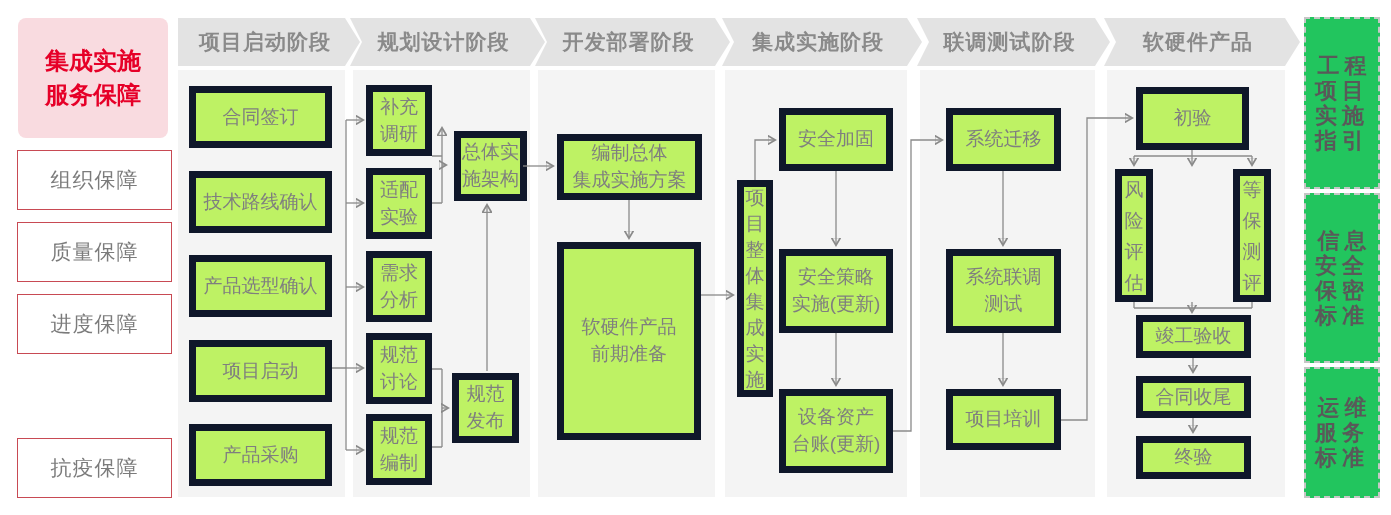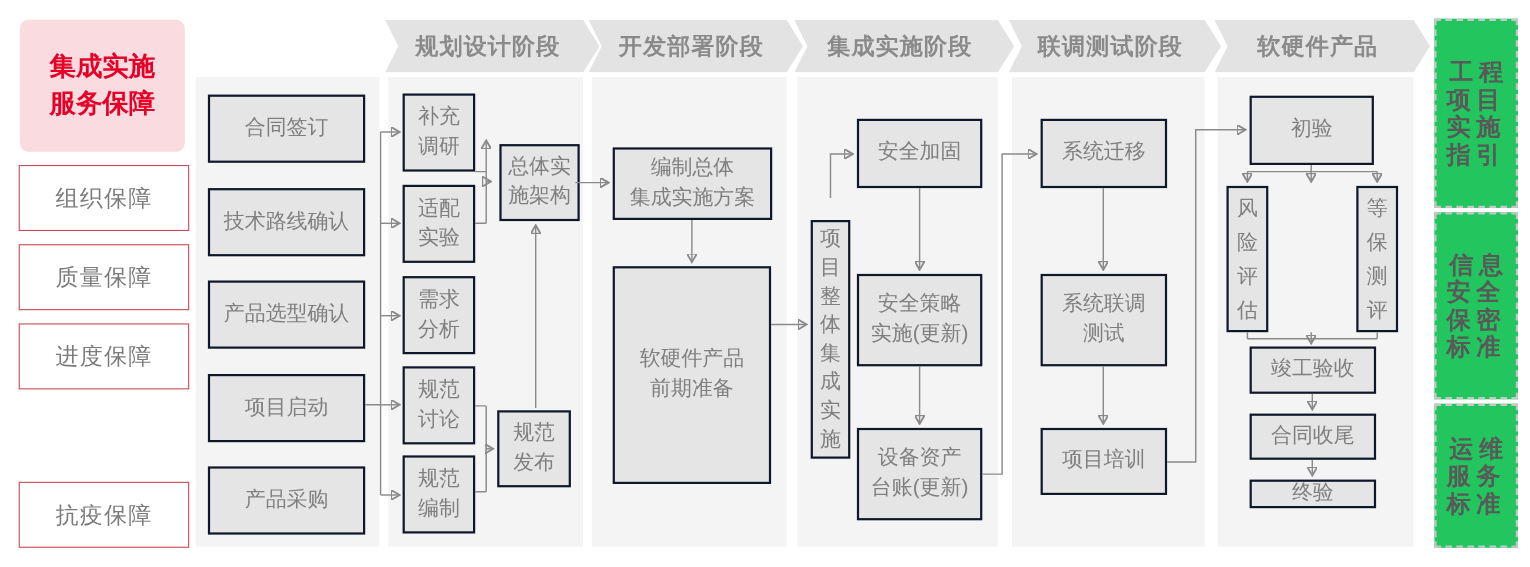--- a/index.html
+++ b/index.html
@@ -39,21 +39,21 @@
   }
   .band.first{clip-path:polygon(0 0,calc(100% - 15px) 0,100% 50%,calc(100% - 15px) 100%,0 100%);}
   .h1{left:178px;width:182px}
   .h2{left:350px;width:195px}
   .h3{left:535px;width:195px}
   .h4{left:722px;width:200px}
   .h5{left:917px;width:193px}
   .h6{left:1104px;width:196px}
   
   .fbox{
-    position:absolute;background:#e5e5e5;border:2px solid #0f172a;box-sizing:border-box;
+    position:absolute;background:#bef264;border:7px solid #0f172a;box-sizing:border-box;
     display:flex;align-items:center;justify-content:center;text-align:center;
     color:#7f7f7f;font-size:19px;line-height:1.4;white-space:pre-line;
   }
   
   .b11,.b12,.b13,.b14,.b15{left:189px;width:143px;height:62px}
   .b11{top:86px}.b12{top:171px}.b13{top:255px}.b14{top:340px}.b15{top:424px}
   
   .b21,.b22,.b23,.b24,.b25{left:366px;width:66px;height:71px}
   .b21{top:85px}.b22{top:168px}.b23{top:251px}.b24{top:333px}.b25{top:414px}
   .arch{left:454px;top:131px;width:73px;height:70px}
@@ -72,23 +72,23 @@
   .b51{top:108px;height:63px}
   .b52{top:249px;height:84px}
   .b53{top:389px;height:61px}
   
   .b61{left:1136px;top:87px;width:113px;height:63px}
   .t1{left:1115px;top:169px;width:38px;height:133px}
   .t2{left:1175px;top:169px;width:38px;height:133px}
   .t3{left:1233px;top:169px;width:38px;height:133px}
   .b62{left:1136px;top:315px;width:115px;height:43px}
   .b63{left:1136px;top:376px;width:115px;height:42px}
-  .b64{left:1136px;top:436px;width:115px;height:26px}
-  
-  .vtext{word-break:break-all;line-height:26px;padding:0 0;margin-top:20px;}
+  .b64{left:1136px;top:436px;width:115px;height:43px}
+  
+  .vtext{word-break:break-all;line-height:26px;padding:0 0;}
   .vtext4{word-break:break-all;line-height:31px;padding:4px 0;}
   
   .std{
     position:absolute;left:1304px;width:76px;background:#22c55e;
     border:2px dashed #c6c6c6;box-sizing:border-box;
     display:flex;align-items:center;justify-content:center;text-align:center;
     color:#595959;font-size:22px;font-weight:bold;line-height:25px;
     letter-spacing:5px;text-indent:5px;white-space:pre-line;
   }
   .std1{top:17px;height:172px}
@@ -110,20 +110,21 @@
   <div class="side-item si3">进度保障</div>
   <div class="side-item si5">抗疫保障</div>
 
   <div class="panel p1"></div>
   <div class="panel p2"></div>
   <div class="panel p3"></div>
   <div class="panel p4"></div>
   <div class="panel p5"></div>
   <div class="panel p6"></div>
 
+  <div class="band first h1">项目启动阶段</div>
   <div class="band h2">规划设计阶段</div>
   <div class="band h3">开发部署阶段</div>
   <div class="band h4">集成实施阶段</div>
   <div class="band h5">联调测试阶段</div>
   <div class="band h6">软硬件产品</div>
 
   <div class="fbox b11">合同签订</div>
   <div class="fbox b12">技术路线确认</div>
   <div class="fbox b13">产品选型确认</div>
   <div class="fbox b14">项目启动</div>

